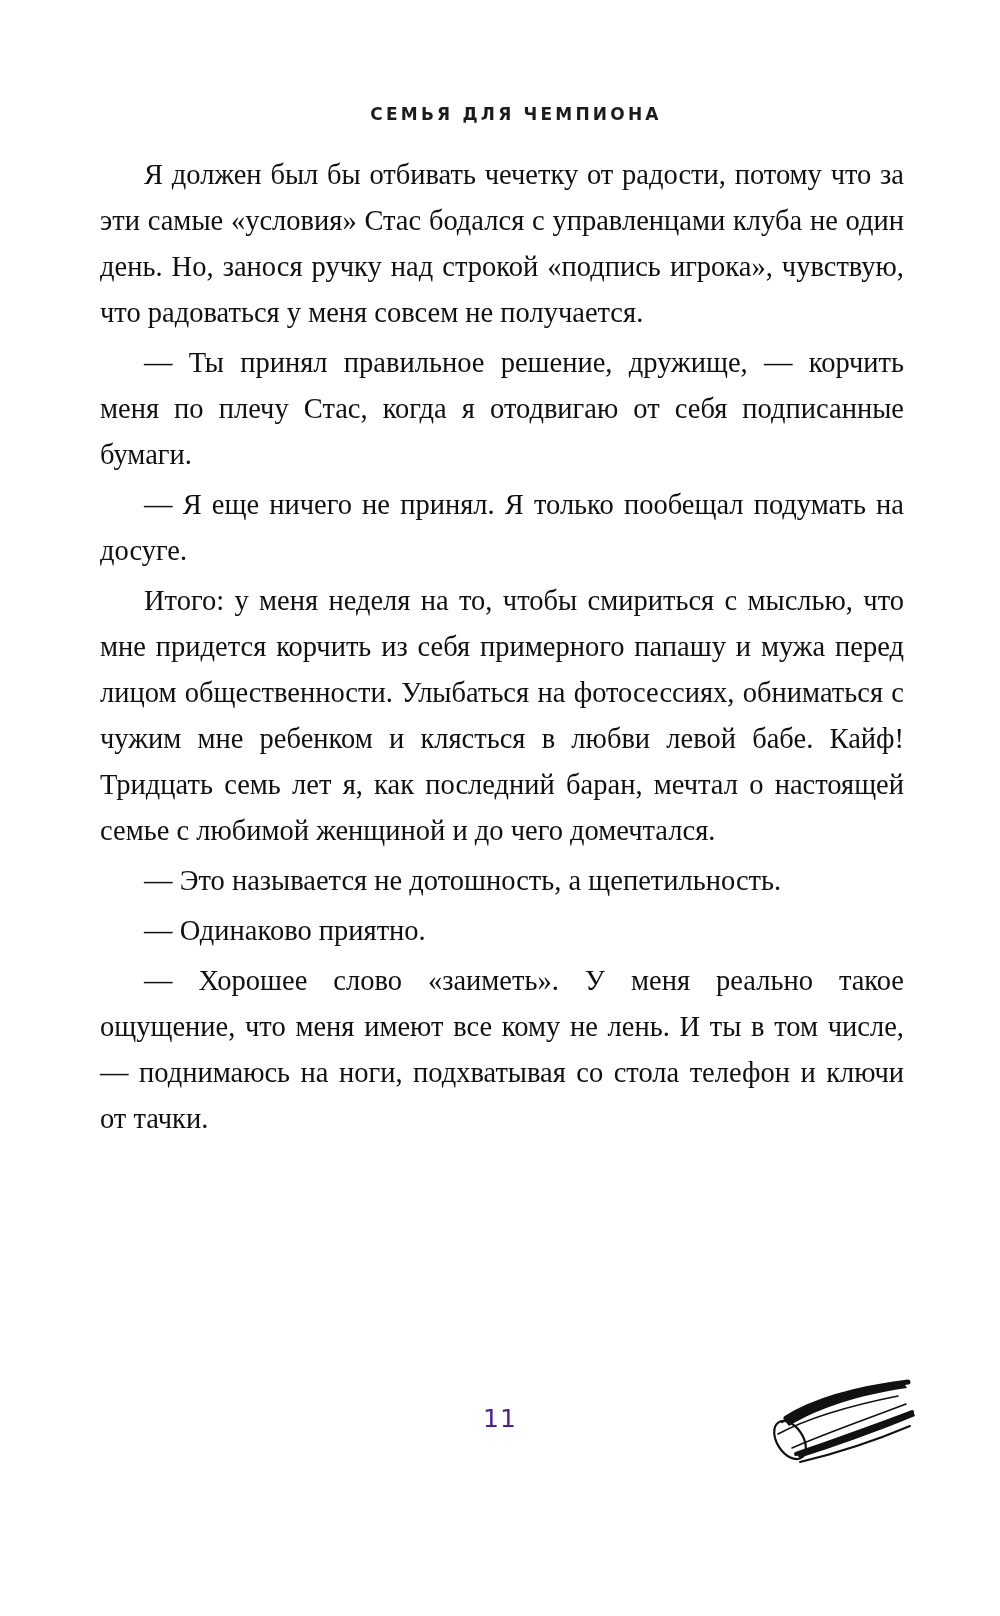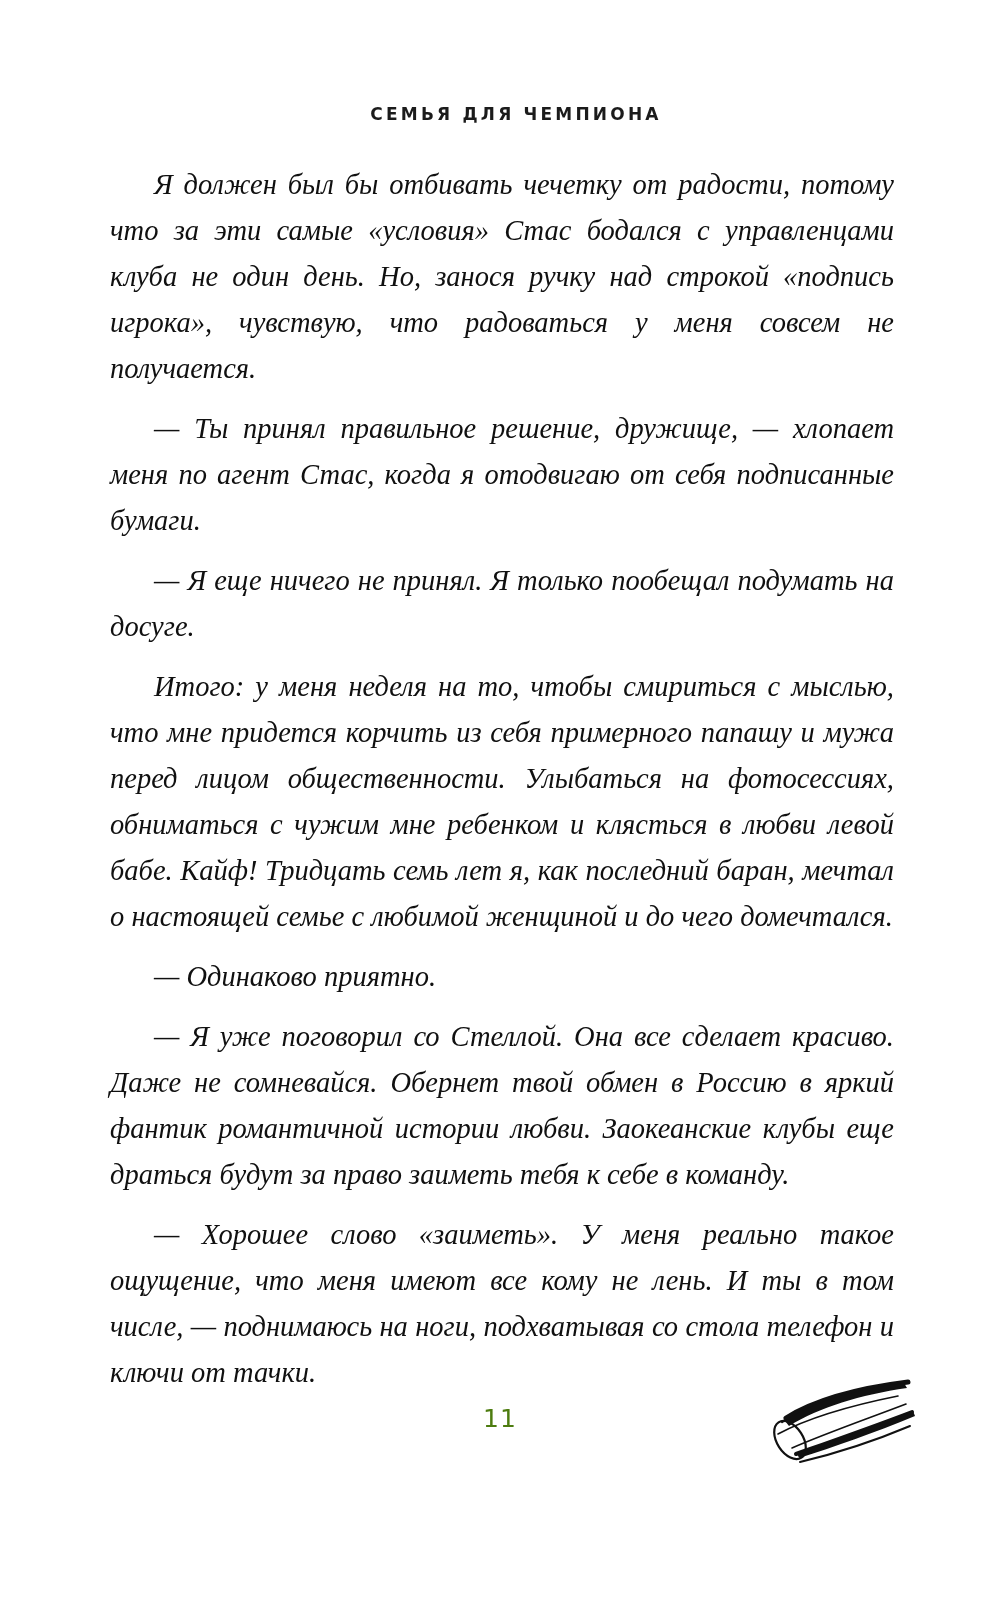--- a/index.html
+++ b/index.html
@@ -35,59 +35,58 @@
     width: 812px;
     font-family: "Liberation Serif", "DejaVu Serif", serif;
     font-size: 28.5px;
     line-height: 46px;
     color: #101010;
     text-align: justify;
     text-justify: inter-word;
     hyphens: manual;
   }
   .body-text p {
-    margin: 14px;
+    margin: 4px;
     text-indent: 44px;
-    font-style: italic;
   }
   .folio {
     position: absolute;
     top: 1404px;
     left: 0;
     width: 1000px;
     text-align: center;
     font-family: "DejaVu Sans", sans-serif;
     font-size: 25px;
     font-weight: 500;
     letter-spacing: 1px;
-    color: #4d7c0f;
+    color: #4c1d95;
   }
   .ornament {
     position: absolute;
     right: 78px;
     top: 1378px;
     width: 170px;
     height: 110px;
   }
   .ornament svg { display: block; }
 </style>
 </head>
 <body>
 
 <div class="page">
 
   <div class="running-head">Семья для чемпиона</div>
 
   <div class="body-text">
     <p>Я должен был бы отбивать чечетку от радости, потому что за эти самые «условия» Стас бодался с управленцами клуба не один день. Но, занося ручку над строкой «подпись игрока», чувствую, что радоваться у меня совсем не получается.</p>
-    <p>— Ты принял правильное решение, дружище, — хлопает меня по агент Стас, когда я отодвигаю от себя подписанные бумаги.</p>
+    <p>— Ты принял правильное решение, дружище, — корчить меня по плечу Стас, когда я отодвигаю от себя подписанные бумаги.</p>
     <p>— Я еще ничего не принял. Я только пообещал подумать на досуге.</p>
     <p>Итого: у меня неделя на то, чтобы смириться с мыслью, что мне придется корчить из себя примерного папашу и мужа перед лицом общественности. Улыбаться на фотосессиях, обниматься с чужим мне ребенком и клясться в любви левой бабе. Кайф! Тридцать семь лет я, как последний баран, мечтал о настоящей семье с любимой женщиной и до чего домечтался.</p>
+    <p>— Это называется не дотошность, а щепетильность.</p>
     <p>— Одинаково приятно.</p>
-    <p>— Я уже поговорил со Стеллой. Она все сделает красиво. Даже не сомневайся. Обернет твой обмен в Россию в яркий фантик романтичной истории любви. Заокеанские клубы еще драться будут за право заиметь тебя к себе в команду.</p>
     <p>— Хорошее слово «заиметь». У меня реально такое ощущение, что меня имеют все кому не лень. И ты в том числе, — поднимаюсь на ноги, подхватывая со стола телефон и ключи от тачки.</p>
   </div>
 
   <div class="folio">11</div>
 
   <div class="ornament">
     <svg viewBox="0 0 170 110" width="170" height="110" aria-hidden="true">
       <g fill="none" stroke="#111111" stroke-width="2.2" stroke-linecap="round">
         <ellipse cx="38" cy="62" rx="13" ry="21" transform="rotate(-33 38 62)"></ellipse>
         <path d="M30 44 C60 24 100 12 150 6"></path>

